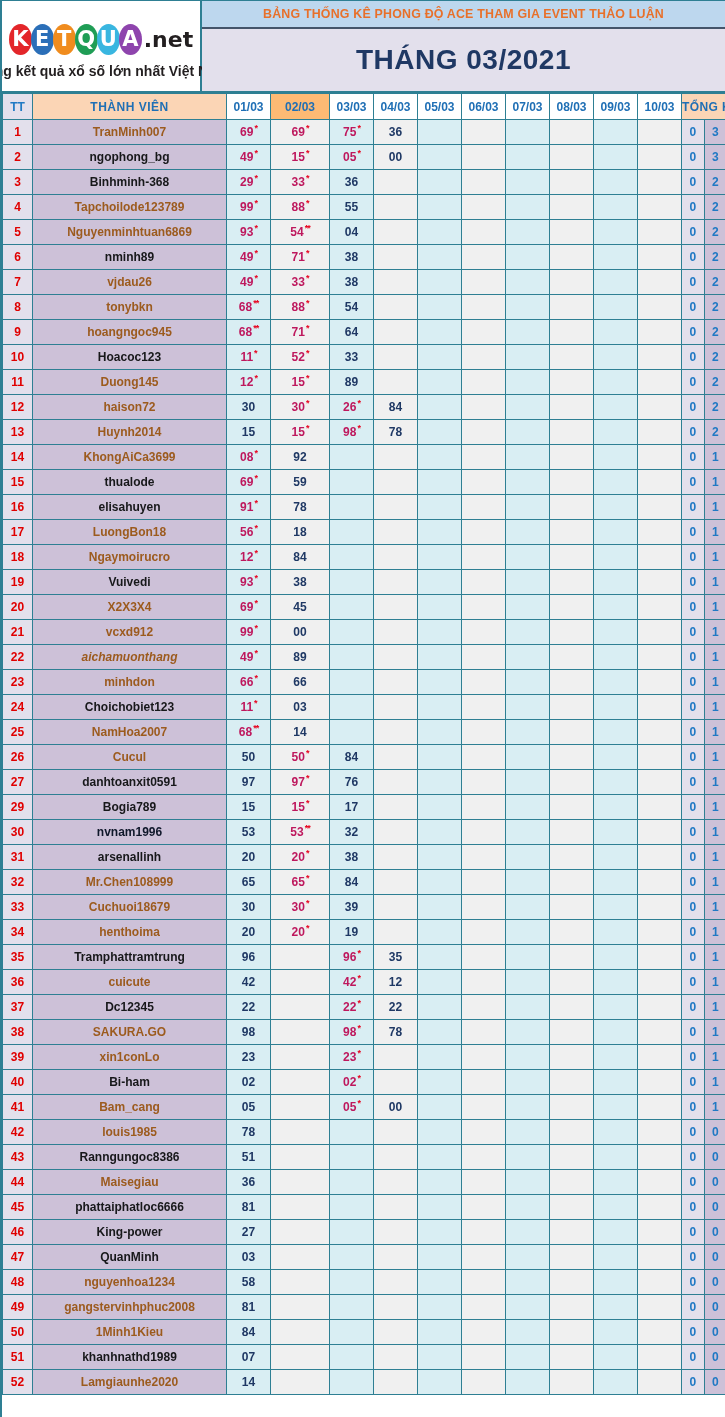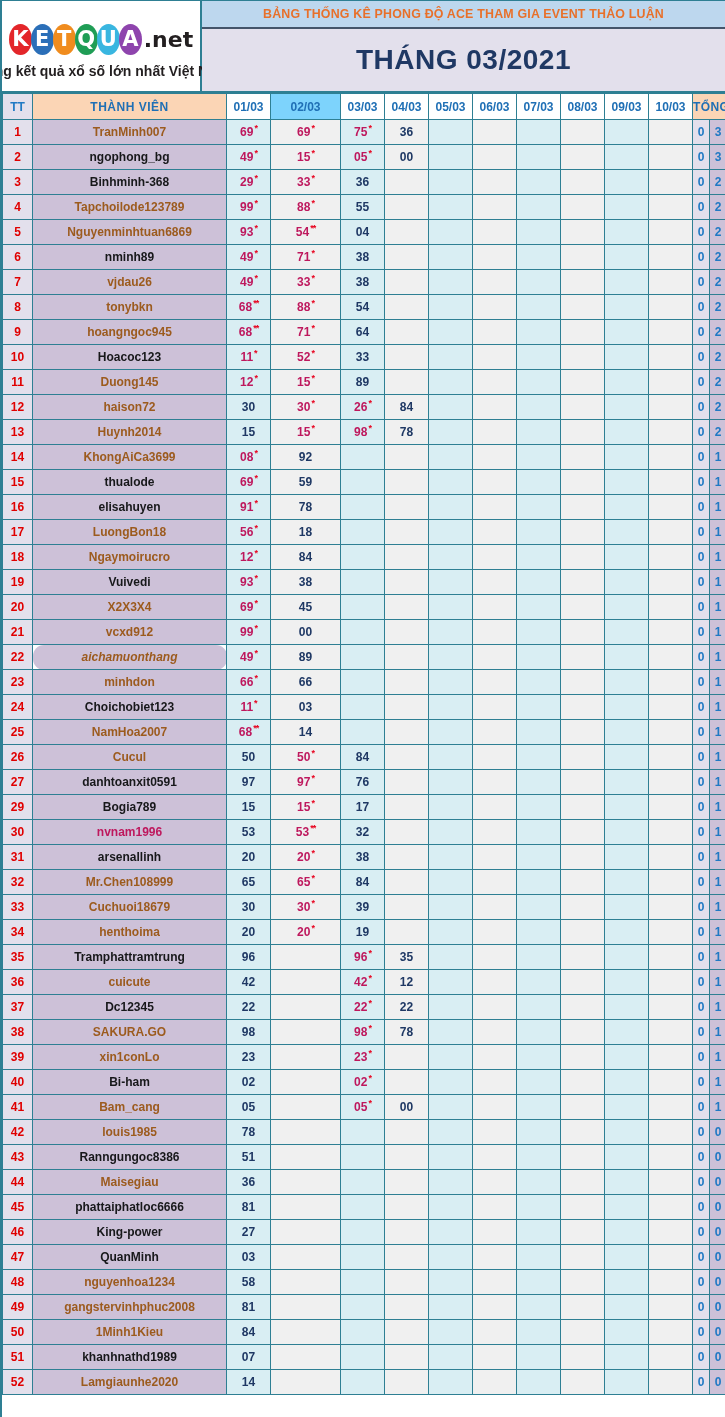--- a/index.html
+++ b/index.html
@@ -75,30 +75,30 @@
     vertical-align: middle;
     height: 25px;
     overflow: hidden;
     white-space: nowrap;
   }
   
   tr.colhdr th { height: 26px; font-weight: bold; }
   th.h-tt    { width: 30px;  background: #e3e0ec; color: #2079c4; font-size: 11px; }
   th.h-name  { width: 194px; background: #fbd5b5; color: #1f6fb5; font-size: 13.5px; letter-spacing: .5px; }
   th.h-d1    { width: 44px;  background: #ffffff; color: #1f6fb5; font-size: 12.5px; }
-  th.h-d2    { width: 70px;  background: #7dd3fc; color: #1f6fb5; font-size: 12.5px; }
+  th.h-d2    { width: 59px;  background: #fdba74; color: #1f6fb5; font-size: 12.5px; }
   th.h-d     { width: 44px;  background: #ffffff; color: #1f6fb5; font-size: 12.5px; }
   th.h-total { background: #fbd5b5; color: #1f6fb5; font-size: 13px; letter-spacing: .4px; }
 
   td.c-tt    { width: 30px;  background: #e3e0ec; color: #e00000; font-weight: bold; font-size: 12px; }
   td.c-name  { width: 170px; background: #cdc1d8; font-weight: bold; font-size: 12.4px; }
   td.c-name.brown { color: #9c5b1e; }
   td.c-name.black { color: #17181a; }
-  td.c-name.gold  { color: #be185d; }
-  td.c-name.ital  { font-style: italic; border-radius: 11px; }
+  td.c-name.gold  { color: #0f172a; }
+  td.c-name.ital  { font-style: italic; }
   td.c-d     { width: 44px; font-weight: bold; font-size: 12.5px; }
   td.c-d2    { width: 67px; font-weight: bold; font-size: 12.5px; }
   td.shA     { background: #d9eef3; }
   td.shB     { background: #f0f0f0; }
   td.c-zero  { width: 30px; background: #e3e0ec; color: #2079c4; font-weight: bold; font-size: 12px; }
   td.c-sum   { width: 65px; background: #cdc1d8; color: #2079c4; font-weight: bold; font-size: 12.5px; }
 
   .val { color: #1f3864; }
   .val.hit { color: #be185d; }
   .star {

